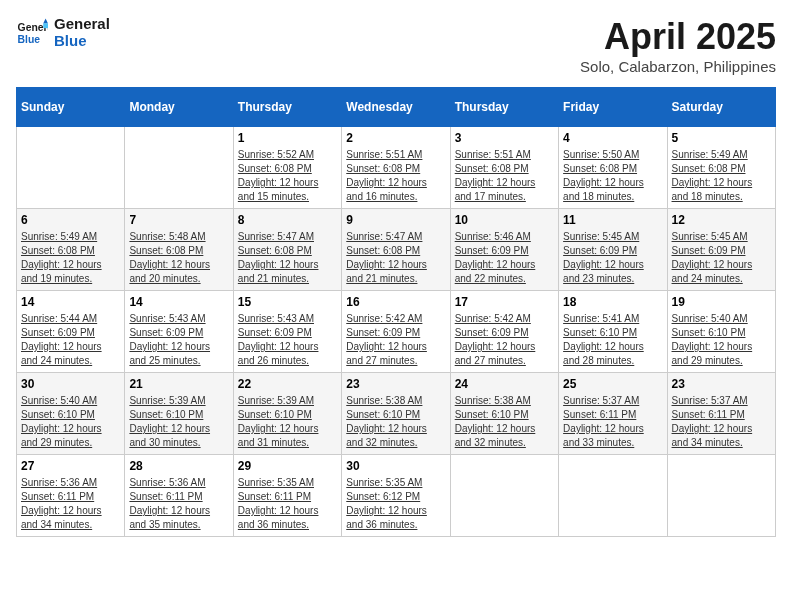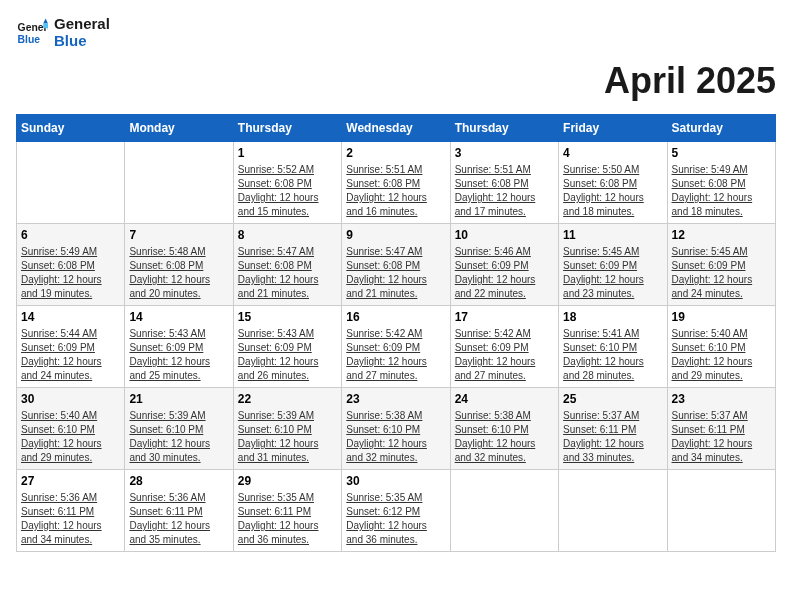--- a/index.html
+++ b/index.html
@@ -25,35 +25,34 @@
       width: 32px;
       height: 32px;
     }
     .title-block {
       text-align: right;
     }
     .calendar-title {
       font-size: 36px;
       font-weight: bold;
       color: #1a1a1a;
-      margin-top: 44px;
     }
     .calendar-subtitle {
       font-size: 15px;
       color: #444;
     }
     table {
       width: 100%;
       border-collapse: collapse;
       font-size: 11px;
     }
     thead th {
       background-color: #1565c0;
       color: #fff;
-      padding: 6px 4px;
+      padding: 12px 4px;
       text-align: left;
       font-size: 12px;
       font-weight: bold;
       border: 1px solid #1565c0;
     }
     tbody td {
       border: 1px solid #ccc;
       vertical-align: top;
       padding: 4px;
       width: 108px;
@@ -90,20 +89,21 @@
       <polygon points="34,8 40,8 37,2" fill="#1565c0"></polygon>
       <polygon points="34,14 40,14 40,8 34,8" fill="#4fc3f7"></polygon>
     </svg>
     <div style="display:flex;flex-direction:column;line-height:1.1;margin-left:2px;">
       <span style="font-size:15px;font-weight:bold;color:#1a1a1a;">General</span>
       <span style="font-size:15px;font-weight:bold;color:#1565c0;">Blue</span>
     </div>
   </div>
   <div class="title-block">
     <div class="calendar-title">April 2025</div>
+    <div class="calendar-subtitle">Solo, Calabarzon, Philippines</div>
   </div>
 </div>
 
 <table>
   <thead>
     <tr id="header-row">
         <th>Sunday</th>
         <th>Monday</th>
         <th>Thursday</th>
         <th>Wednesday</th>

